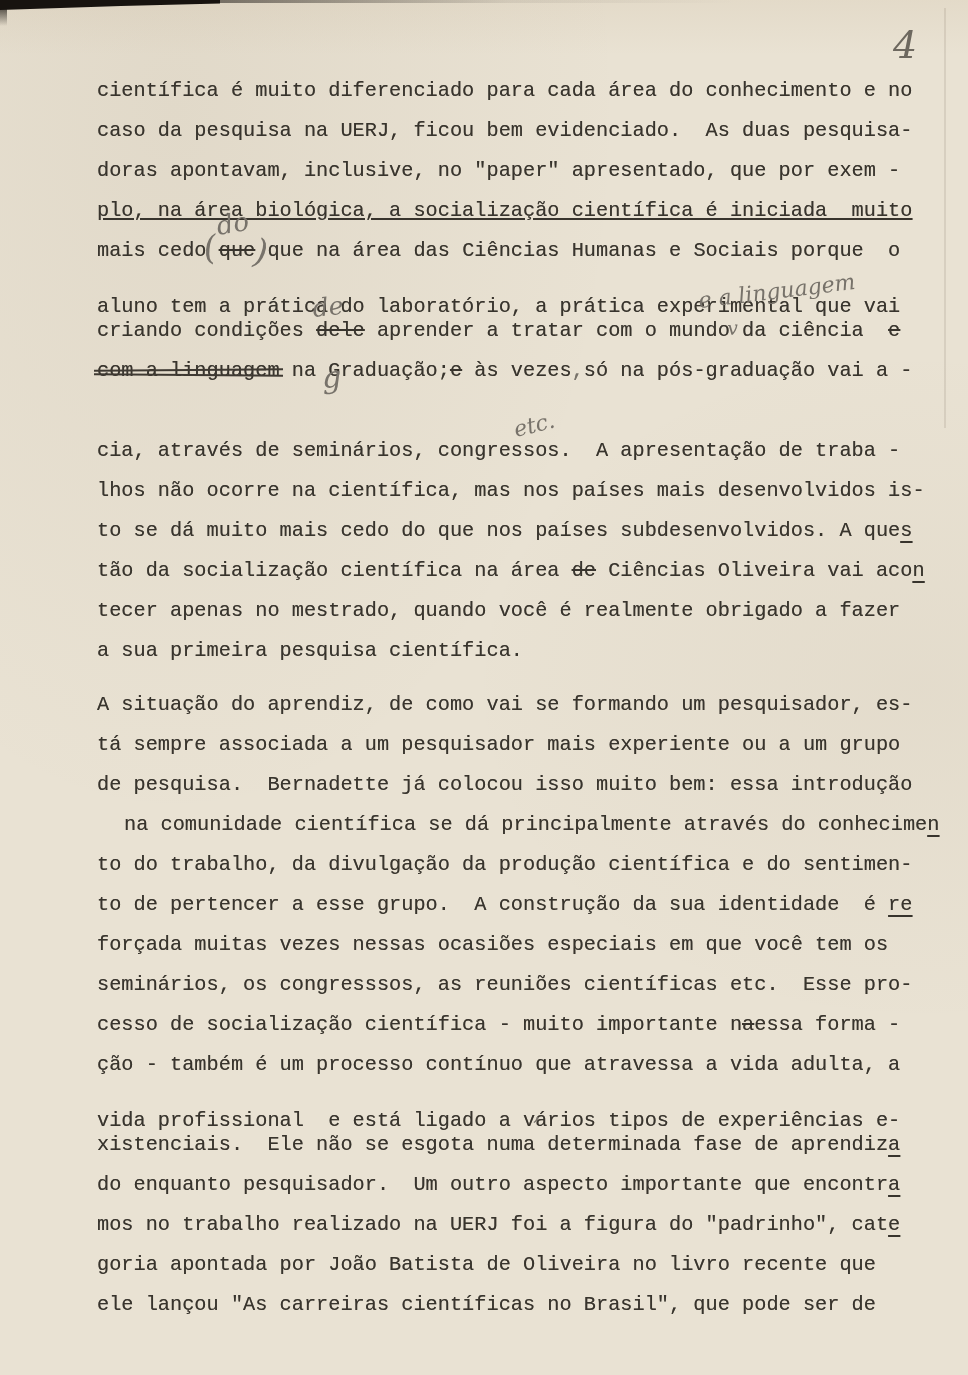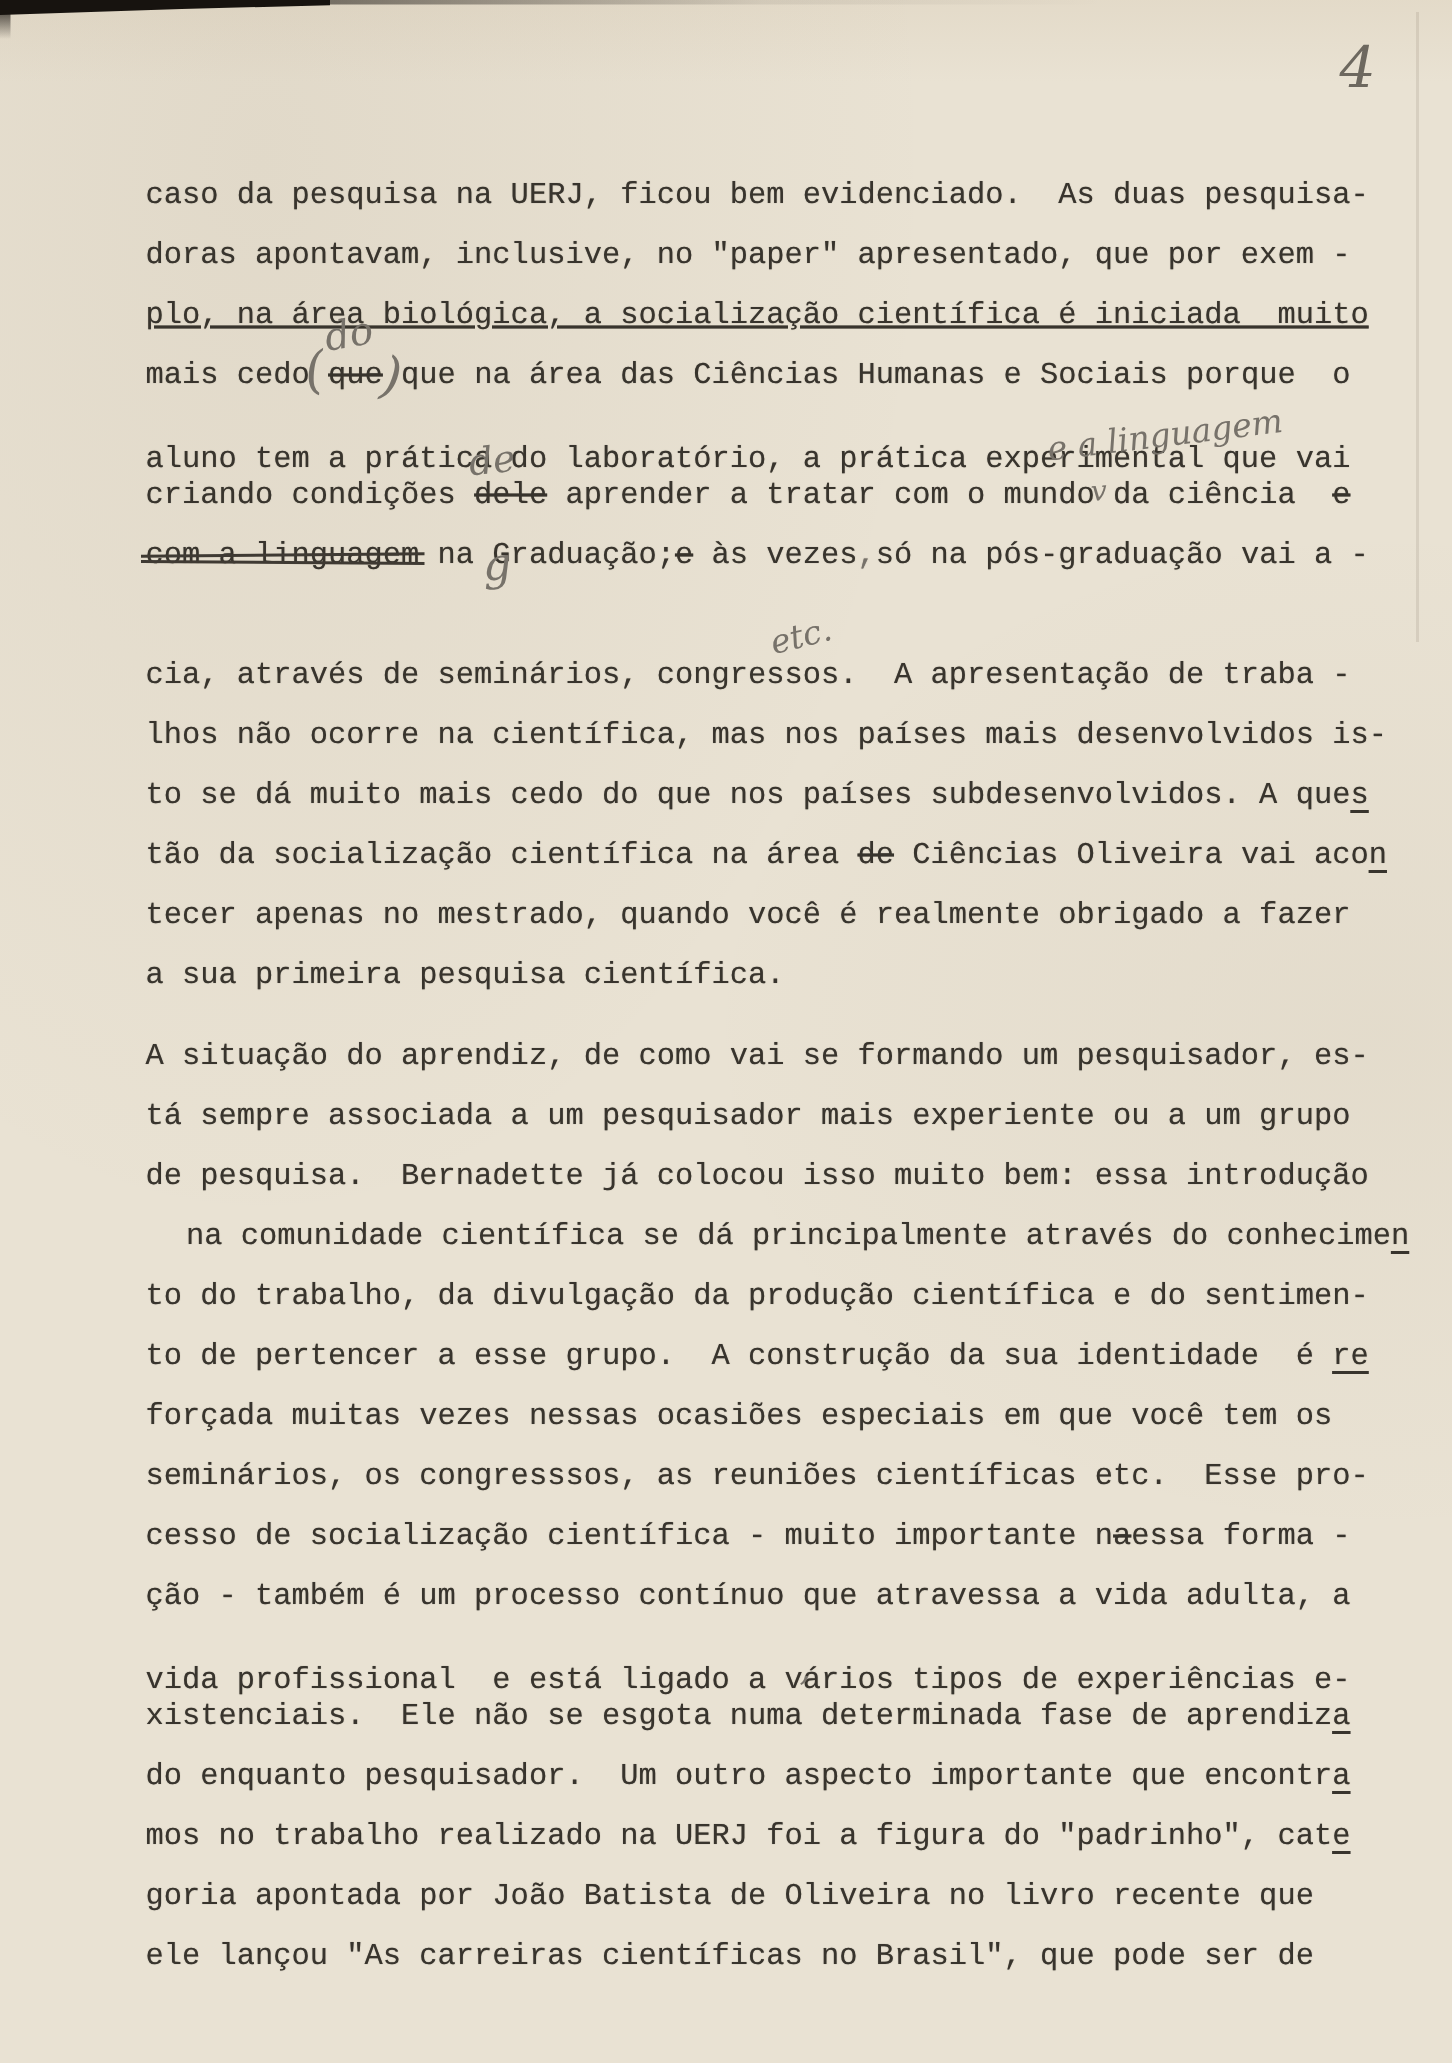--- a/index.html
+++ b/index.html
@@ -68,20 +68,21 @@
 </head>
 <body>
 
 <div class="page">
   <div class="top-edge"></div>
   <div class="top-edge-right"></div>
   <div class="corner-sliver"></div>
   <div class="right-crease"></div>
   <div class="pagenum">4</div>
   <div class="tlines">
+      <div class="tline" style="top: 78px;"><span>científica é muito diferenciado para cada área do conhecimento e no</span></div>
       <div class="tline" style="top: 118px;"><span>caso da pesquisa na UERJ, ficou bem evidenciado.  As duas pesquisa-</span></div>
       <div class="tline" style="top: 158px;"><span>doras apontavam, inclusive, no "paper" apresentado, que por exem -</span></div>
       <div class="tline" style="top: 198px; text-decoration: underline;"><span>plo, na área biológica, a socialização científica é iniciada  muito</span></div>
       <div class="tline" style="top: 238px;"><span>mais cedo </span><span class="st">que</span><span> que na área das Ciências Humanas e Sociais porque  o</span></div>
       <div class="tline" style="top: 294px;"><span>aluno tem a prática do laboratório, a prática experimental que vai</span></div>
       <div class="tline" style="top: 318px;"><span>criando condições </span><span class="st">dele</span><span> aprender a tratar com o mundo da ciência  </span><span class="st">e</span></div>
       <div class="tline" style="top: 358px;"><span class="st2">com a linguagem</span><span> na Graduação;</span><span class="st">e</span><span> às vezes</span><span class="pen">,</span><span>só na pós-graduação vai a -</span></div>
       <div class="tline" style="top: 438px;"><span>cia, através de seminários, congressos.  A apresentação de traba -</span></div>
       <div class="tline" style="top: 478px;"><span>lhos não ocorre na científica, mas nos países mais desenvolvidos is-</span></div>
       <div class="tline" style="top: 518px;"><span>to se dá muito mais cedo do que nos países subdesenvolvidos. A que</span><span class="u">s</span></div>

